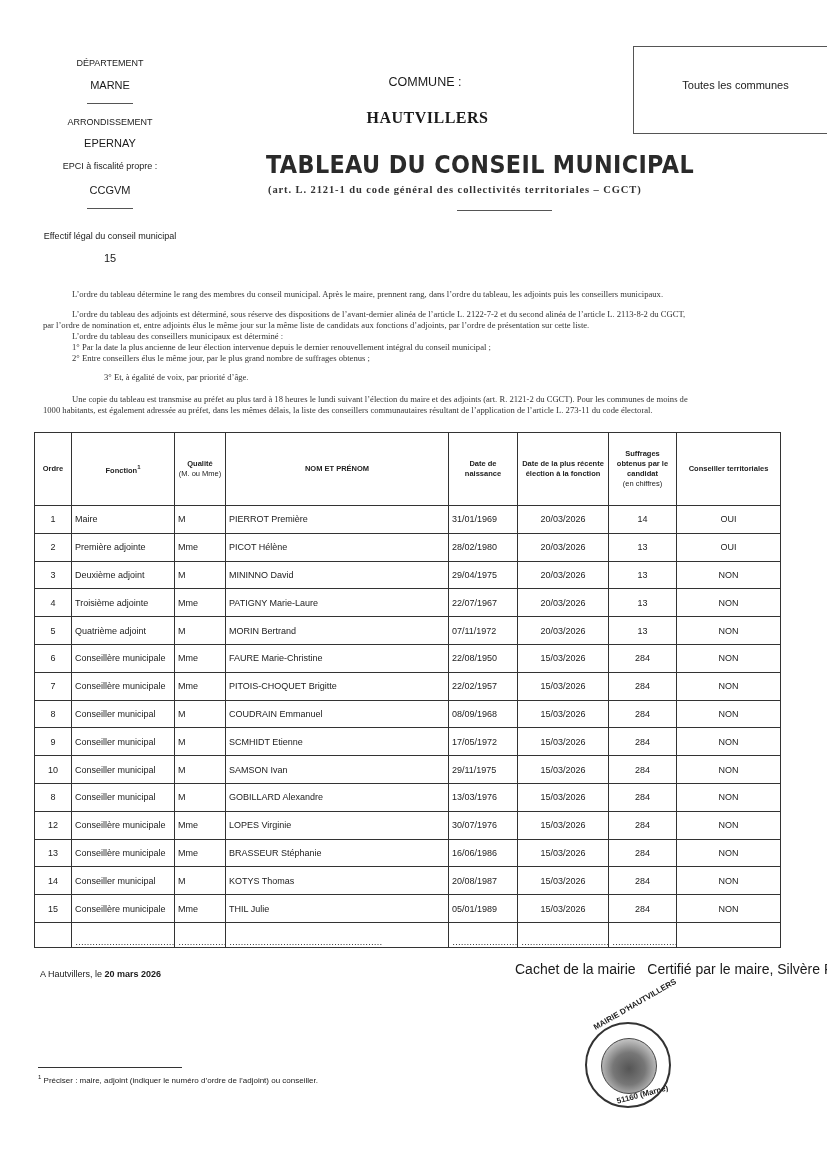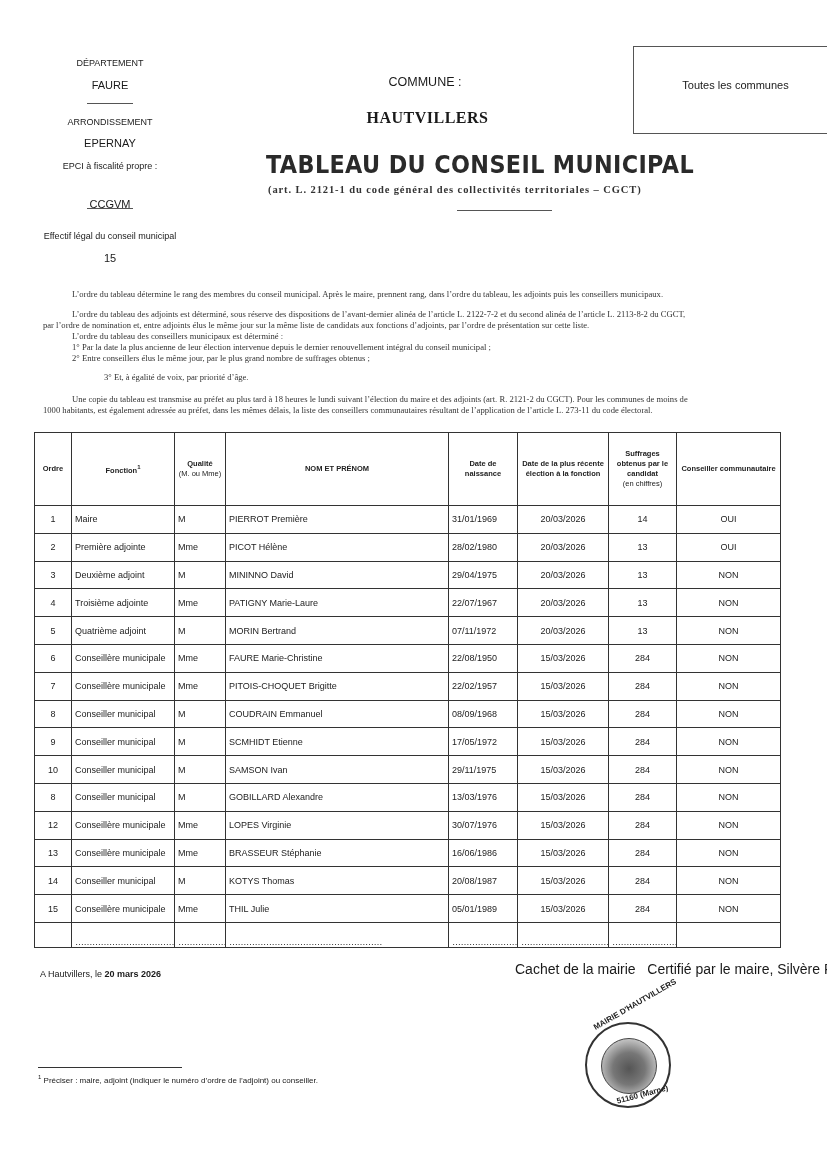--- a/index.html
+++ b/index.html
@@ -35,26 +35,26 @@
   .stamp { position:absolute; left:585px; top:1022px; width:82px; height:82px; border-radius:50%; border:2px solid #333; }
   .stamp .inner { position:absolute; left:14px; top:14px; width:54px; height:54px; border-radius:50%; border:1px solid #444; background:radial-gradient(circle at 50% 55%, #555 0, #777 40%, #bbb 70%, #fff 100%); }
   .stamp-text-top { position:absolute; left:592px; top:1024px; font-size:8px; font-weight:bold; transform:rotate(-30deg); transform-origin:left top; white-space:nowrap; color:#222; }
   .stamp-text-bot { position:absolute; left:616px; top:1090px; font-size:8px; font-weight:bold; white-space:nowrap; color:#222; transform:rotate(-15deg); }
 </style>
 </head>
 <body>
 
 <div id="left-col">
   <div class="sans9" style="top:58px;">DÉPARTEMENT</div>
-  <div class="sans11" style="top:79px;">FAURE</div>
+  <div class="sans11" style="top:79px;">MARNE</div>
   <div class="rule" style="left:87px; top:103px; width:46px;"></div>
   <div class="sans9" style="top:117px;">ARRONDISSEMENT</div>
   <div class="sans11" style="top:137px;">EPERNAY</div>
   <div class="sans9" style="top:161px;">EPCI à fiscalité propre :</div>
-  <div class="sans11" style="top:198px;">CCGVM</div>
+  <div class="sans11" style="top:184px;">CCGVM</div>
   <div class="rule" style="left:87px; top:208px; width:46px;"></div>
   <div class="sans9" style="top:231px; left:20px; width:180px;">Effectif légal du conseil municipal</div>
   <div class="sans11" style="top:252px;">15</div>
 </div>
 
 <div class="abs sans11 center" style="left:340px; top:75px; width:170px; font-size:12.5px;">COMMUNE :</div>
 <div class="abs serif center" style="left:340px; top:109px; width:175px; font-size:16px; font-weight:bold; letter-spacing:0.5px;">HAUTVILLERS</div>
 
 <div class="commune-box">
   <span>Toutes les communes</span>
@@ -87,21 +87,21 @@
   </colgroup>
   <thead>
     <tr>
       <th><span>Ordre</span></th>
       <th><span>Fonction</span><sup>1</sup></th>
       <th><span>Qualité</span><br><span class="light">(M. ou Mme)</span></th>
       <th><span>NOM ET PRÉNOM</span></th>
       <th><span>Date de naissance</span></th>
       <th><span>Date de la plus récente élection à la fonction</span></th>
       <th><span>Suffrages obtenus par le candidat</span><br><span class="light">(en chiffres)</span></th>
-      <th><span>Conseiller communautaire</span></th>
+      <th><span>Conseiller territoriales</span></th>
     </tr>
   </thead>
   <tbody id="tbody">
     <tr>
         <td class="ordre">1</td>
         <td>Maire</td>
         <td>M</td>
         <td>PIERROT Première</td>
         <td>31/01/1969</td>
         <td class="cen">20/03/2026</td>

